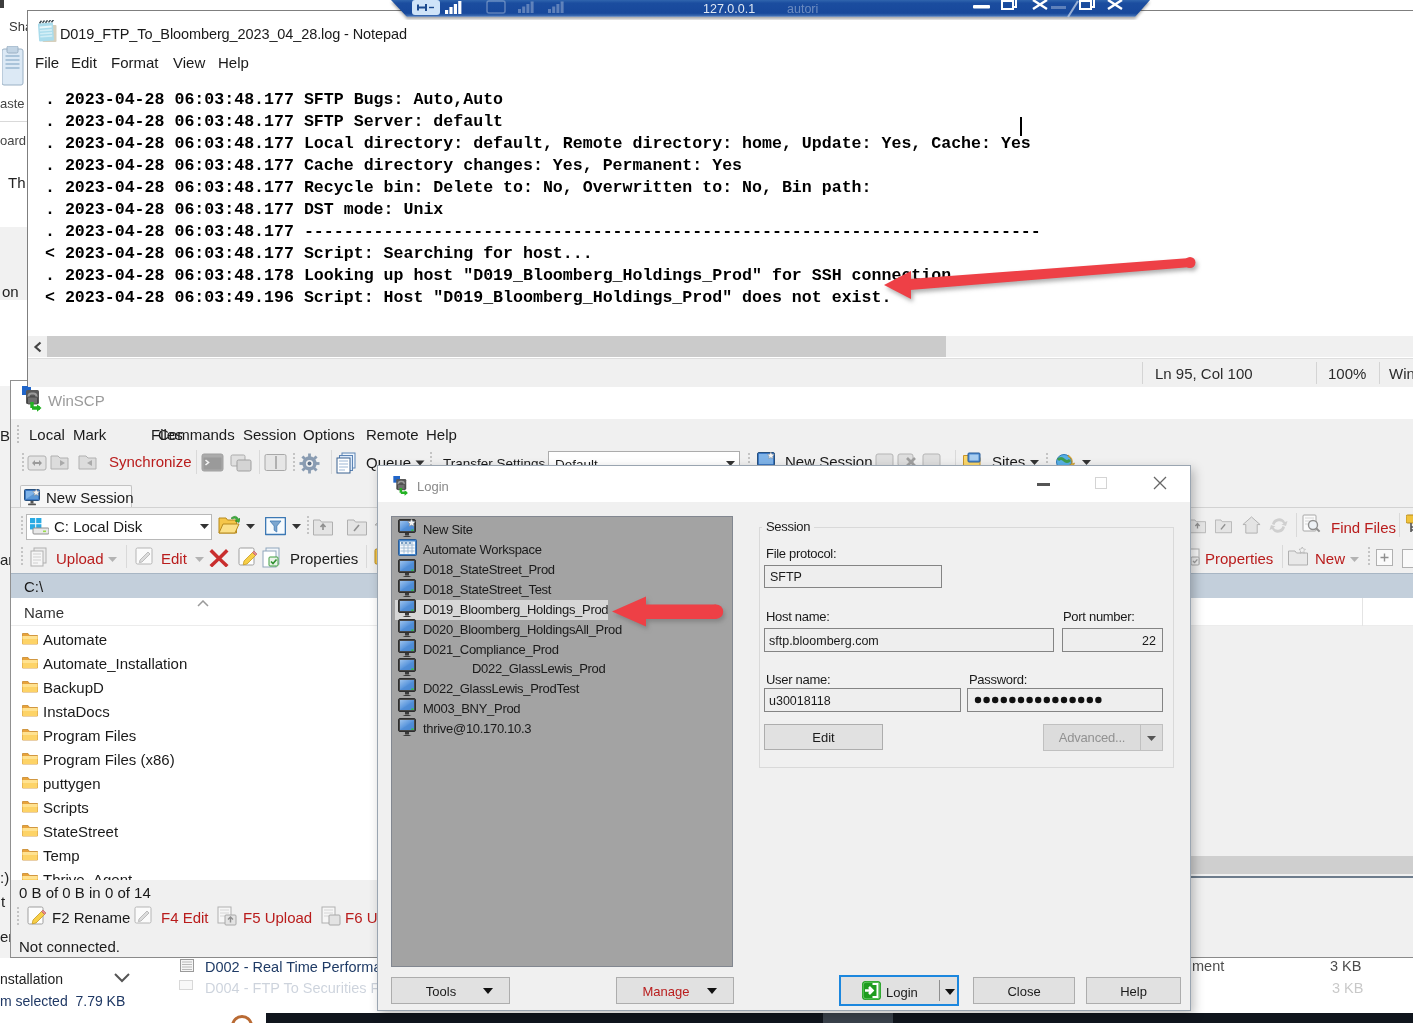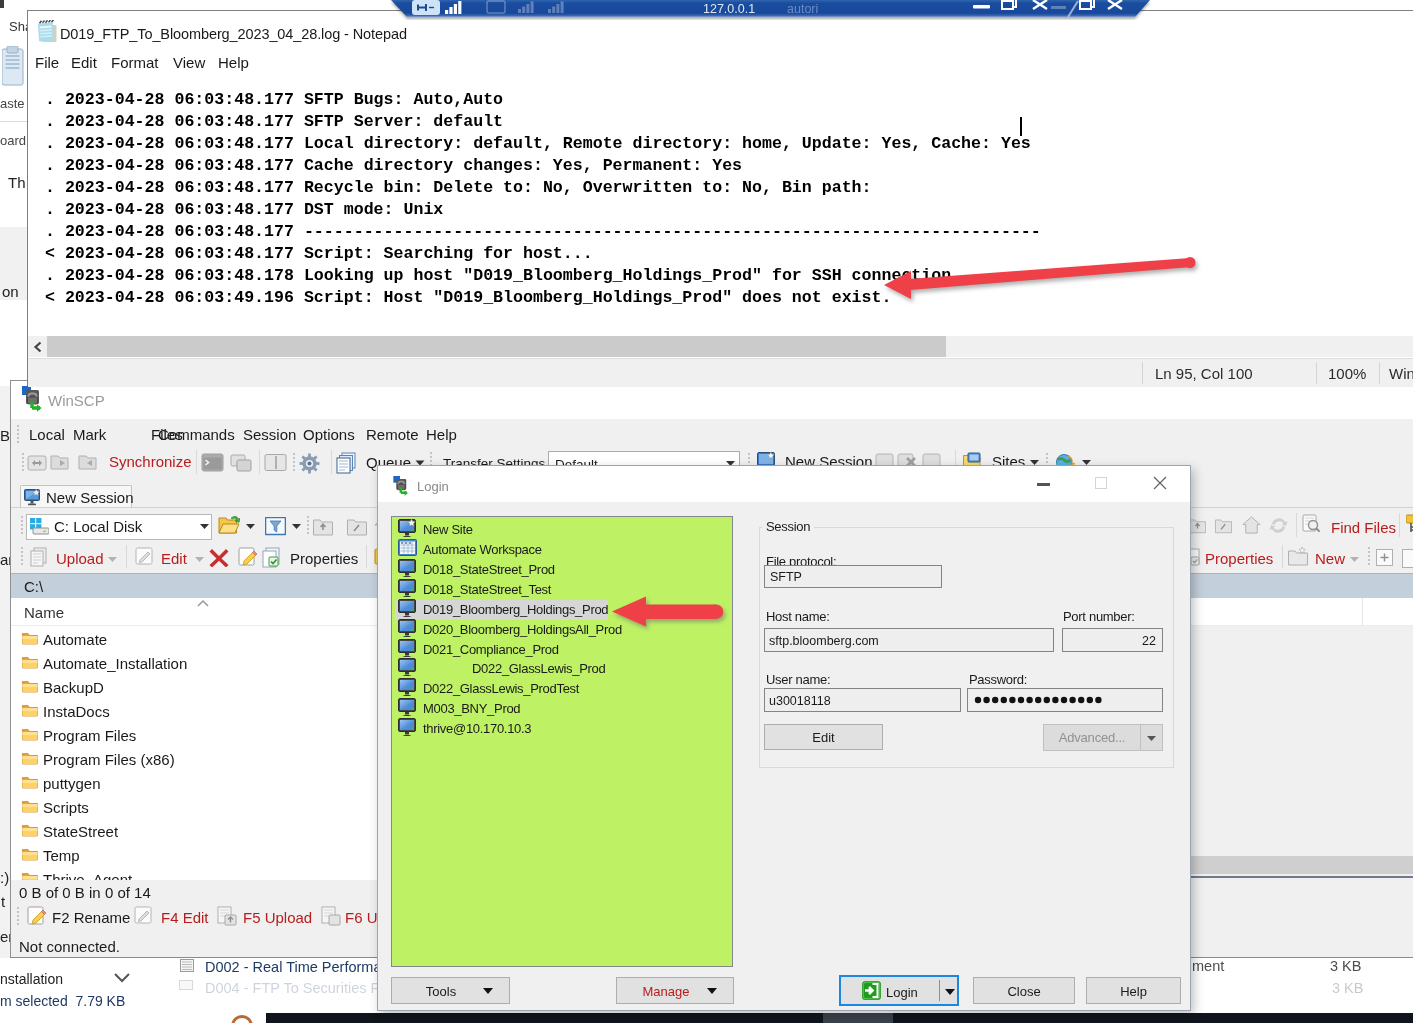--- a/index.html
+++ b/index.html
@@ -521,21 +521,21 @@
     <path d="M9 14.5 v5.5 M9 20 l7 0" stroke="#23b223" stroke-width="3" fill="none"></path>
     <path d="M13.5 17 l4 3.4 -4 3.4 z" fill="#23b223"></path>
   </svg>
   <div class="abs" style="left:39px;top:13px;font-size:13px;color:#8a8a8a;">Login</div>
   <div class="abs" style="left:659px;top:17px;width:13px;height:2.5px;background:#555;"></div>
   <div class="abs" style="left:717px;top:11px;width:12px;height:12px;border:1px solid #d4d4d4;box-sizing:border-box;"></div>
   <svg class="abs" style="left:775px;top:10px;" width="14" height="14" viewBox="0 0 14 14">
       <path d="M1 1 L13 13 M13 1 L1 13" stroke="#666" stroke-width="1.3"></path>
     </svg>
 
-  <div class="abs" style="left:13px;top:50px;width:342px;height:451px;background:#bef264;border:1px solid #828790;box-sizing:border-box;">
+  <div class="abs" style="left:13px;top:50px;width:342px;height:451px;background:#a3a3a3;border:1px solid #828790;box-sizing:border-box;">
     <div class="abs" style="left:3px;top:83px;width:213px;height:20px;background:#d6d6d6;"></div>
     <svg class="abs" style="left:6px;top:2px;" width="19" height="20" viewBox="0 0 19 20">
       <use href="#mon"></use>
       <path d="M13.5 0 l1.2 2.4 2.6 .3 -1.9 1.9 .5 2.6 -2.4 -1.2 -2.3 1.2 .5 -2.6 -2 -1.9 2.7 -.3 z" fill="#f6f6f6" stroke="#8a8a8a" stroke-width="0.6"></path>
     </svg>
     <div class="abs t13" style="left:31px;top:5px;">New Site</div>
     <svg class="abs" style="left:6px;top:22px;" width="19" height="18" viewBox="0 0 19 18">
       <rect x="0.5" y="0.5" width="18" height="16" rx="1" fill="#4585c9" stroke="#2a5c96"></rect>
       <rect x="2" y="2.5" width="15" height="12.5" fill="#f6f9fc"></rect>
       <path d="M2.5 6 h14 M2.5 9 h14 M2.5 12 h14 M6 3 v11.5 M10 3 v11.5 M14 3 v11.5" stroke="#9db8d2" stroke-width="0.9"></path>
@@ -575,21 +575,21 @@
       </svg>
     <div class="abs t13" style="left:31px;top:184px;">M003_BNY_Prod</div>
     <svg class="abs" style="left:6px;top:201px;" width="19" height="20" viewBox="0 0 19 20">
         <use href="#mon"></use>
       </svg>
     <div class="abs t13" style="left:31px;top:204px;">thrive@10.170.10.3</div>
   </div>
 
   <div class="abs" style="left:381px;top:61px;width:415px;height:241px;border:1px solid #d9d9d9;box-sizing:border-box;"></div>
   <div class="abs t13" style="left:384px;top:53px;background:#f0f0f0;padding:0 4px;">Session</div>
-  <div class="abs t13" style="left:388px;top:88px;">File protocol:</div>
+  <div class="abs t13" style="left:388px;top:80px;">File protocol:</div>
   <div class="abs" style="left:386px;top:99px;width:178px;height:23px;background:#eeeeee;border:1px solid #848484;box-sizing:border-box;"></div>
   <div class="abs" style="left:392px;top:104px;font-size:12.5px;color:#1a1a1a;">SFTP</div>
   <div class="abs t13" style="left:388px;top:143px;">Host name:</div>
   <div class="abs t13" style="left:685px;top:143px;">Port number:</div>
   <div class="abs" style="left:386px;top:162px;width:290px;height:24px;background:#eeeeee;border:1px solid #848484;box-sizing:border-box;"></div>
   <div class="abs" style="left:391px;top:168px;font-size:12.5px;color:#1a1a1a;">sftp.bloomberg.com</div>
   <div class="abs" style="left:684px;top:162px;width:101px;height:24px;background:#eeeeee;border:1px solid #848484;box-sizing:border-box;"></div>
   <div class="abs" style="left:684px;top:168px;width:94px;text-align:right;font-size:12.5px;color:#1a1a1a;">22</div>
   <div class="abs t13" style="left:388px;top:206px;">User name:</div>
   <div class="abs t13" style="left:591px;top:206px;">Password:</div>

